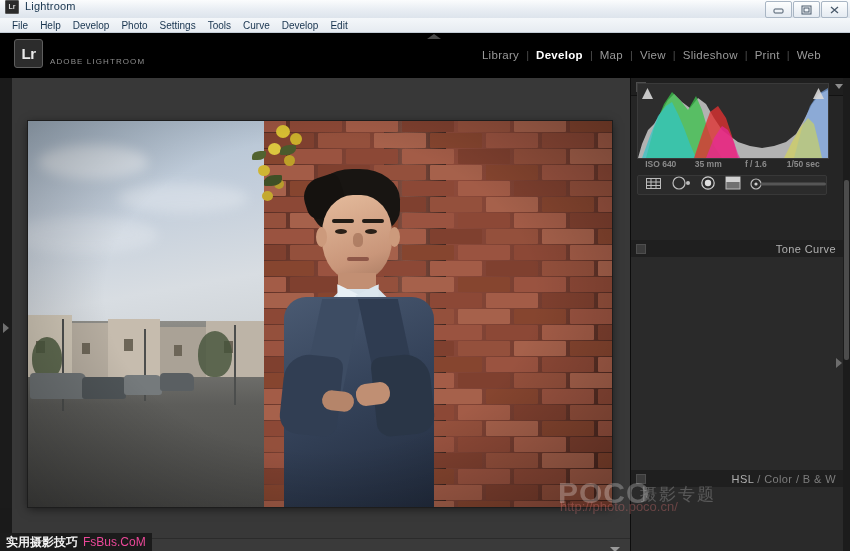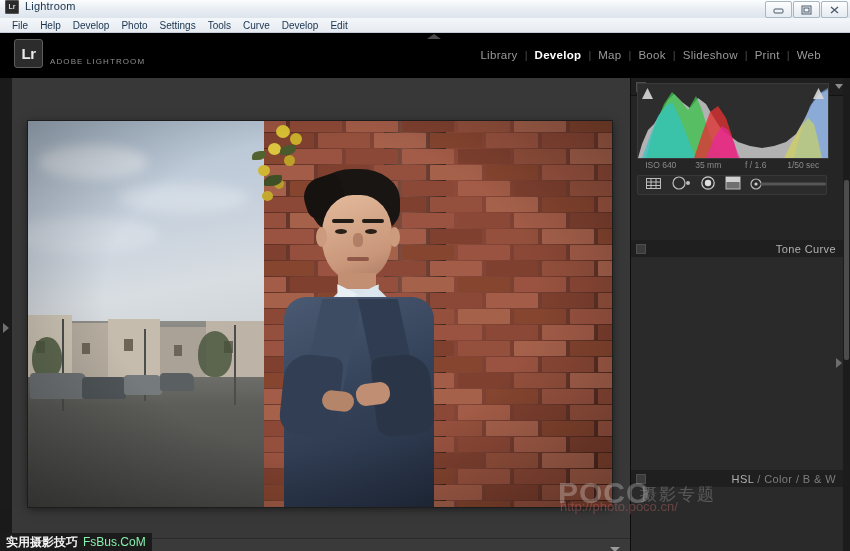--- a/index.html
+++ b/index.html
@@ -172,21 +172,21 @@
   .panel-sw{position:absolute;left:5px;top:4px;width:8px;height:8px;
       background:#3b3b3b;border:1px solid #4e4e4e;}
   .hdr-sub{color:#7d7d7d;}
 
   
   .hist-box{position:absolute;left:637px;top:50px;width:190px;height:74px;
             background:#2d2d2d;border:1px solid #3a3a3a;overflow:hidden;}
   .hist-clip{position:absolute;width:11px;height:11px;background:#d8d8d8;
              clip-path:polygon(50% 0,100% 100%,0 100%);opacity:.9;}
   .exif{position:absolute;left:637px;top:126px;width:190px;height:12px;
-        display:flex;align-items:center;color:#8a8a8a;font-size:8.5px;}
+        display:flex;color:#8a8a8a;font-size:8.5px;font-weight:bold;}
   .exif span{text-align:center;}
 
   .toolstrip{position:absolute;left:637px;top:142px;width:190px;height:20px;
      background:#2b2b2b;border:1px solid #383838;border-radius:2px;
      display:flex;align-items:center;gap:9px;padding-left:7px;box-sizing:border-box;}
 
   .rscroll{position:absolute;right:1px;top:0;width:7px;height:483px;background:#1c1c1c;}
   .rthumb{position:absolute;left:1px;top:102px;width:5px;height:180px;
           background:#4c4c4c;border-radius:2px;}
   .rarrow{position:absolute;right:9px;top:280px;width:0;height:0;
@@ -197,21 +197,21 @@
   .wm-poco{position:absolute;left:558px;top:443px;pointer-events:none;
            color:rgba(255,255,255,.26);font-size:30px;font-weight:bold;
            letter-spacing:1px;}
   .wm-poco2{position:absolute;left:560px;top:466px;pointer-events:none;
            color:rgba(235,120,120,.33);font-size:13px;}
   .wm-cn{position:absolute;left:640px;top:450px;pointer-events:none;
            color:rgba(255,255,255,.22);font-size:17px;letter-spacing:2px;}
   .wm-bottom{position:absolute;left:0;top:533px;height:18px;
       background:#1b1b1b;display:flex;align-items:center;padding:0 6px;}
   .wm-b1{color:#f2f2f2;font-size:12px;font-weight:bold;}
-  .wm-b2{color:#86efac;font-size:12px;margin-left:5px;}
+  .wm-b2{color:#ec4899;font-size:12px;margin-left:5px;}
 </style>
 </head>
 <body>
 
 <div class="app">
 
   <div class="winbar">
     <div class="win-ico">Lr</div>
     <div class="win-title">Lightroom</div>
     <div class="win-btns">
@@ -258,21 +258,21 @@
         </div>
       </div>
 
       <div class="modules" id="modules">
           <span class="mod">Library</span>
           <span class="mod-sep">|</span>
           <span class="mod active">Develop</span>
           <span class="mod-sep">|</span>
           <span class="mod">Map</span>
           <span class="mod-sep">|</span>
-          <span class="mod">Book</span>
+          <span class="mod">View</span>
           <span class="mod-sep">|</span>
           <span class="mod">Slideshow</span>
           <span class="mod-sep">|</span>
           <span class="mod">Print</span>
           <span class="mod-sep">|</span>
           <span class="mod">Web</span>
         </div>
     </div>
 
     <div class="lpanel-edge">

